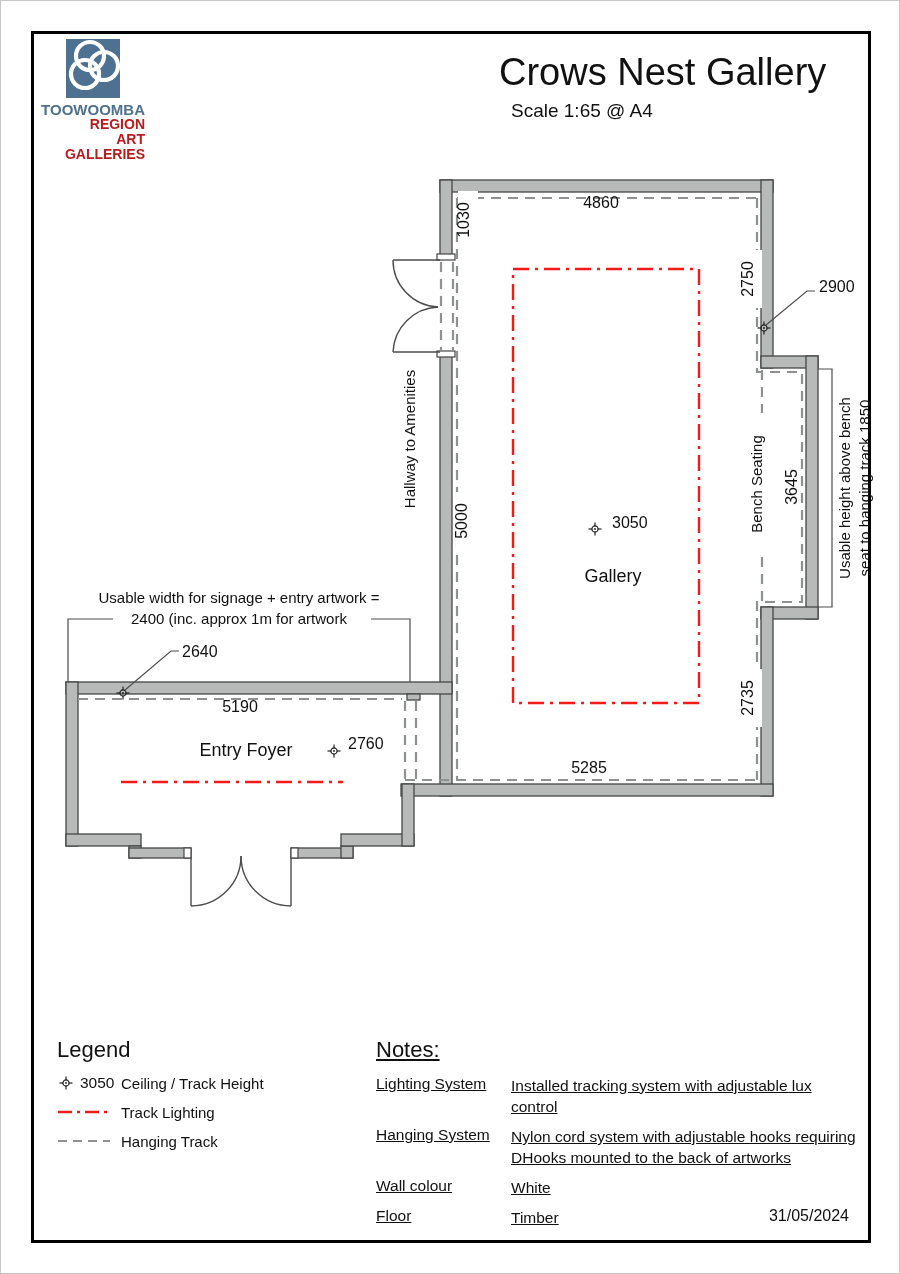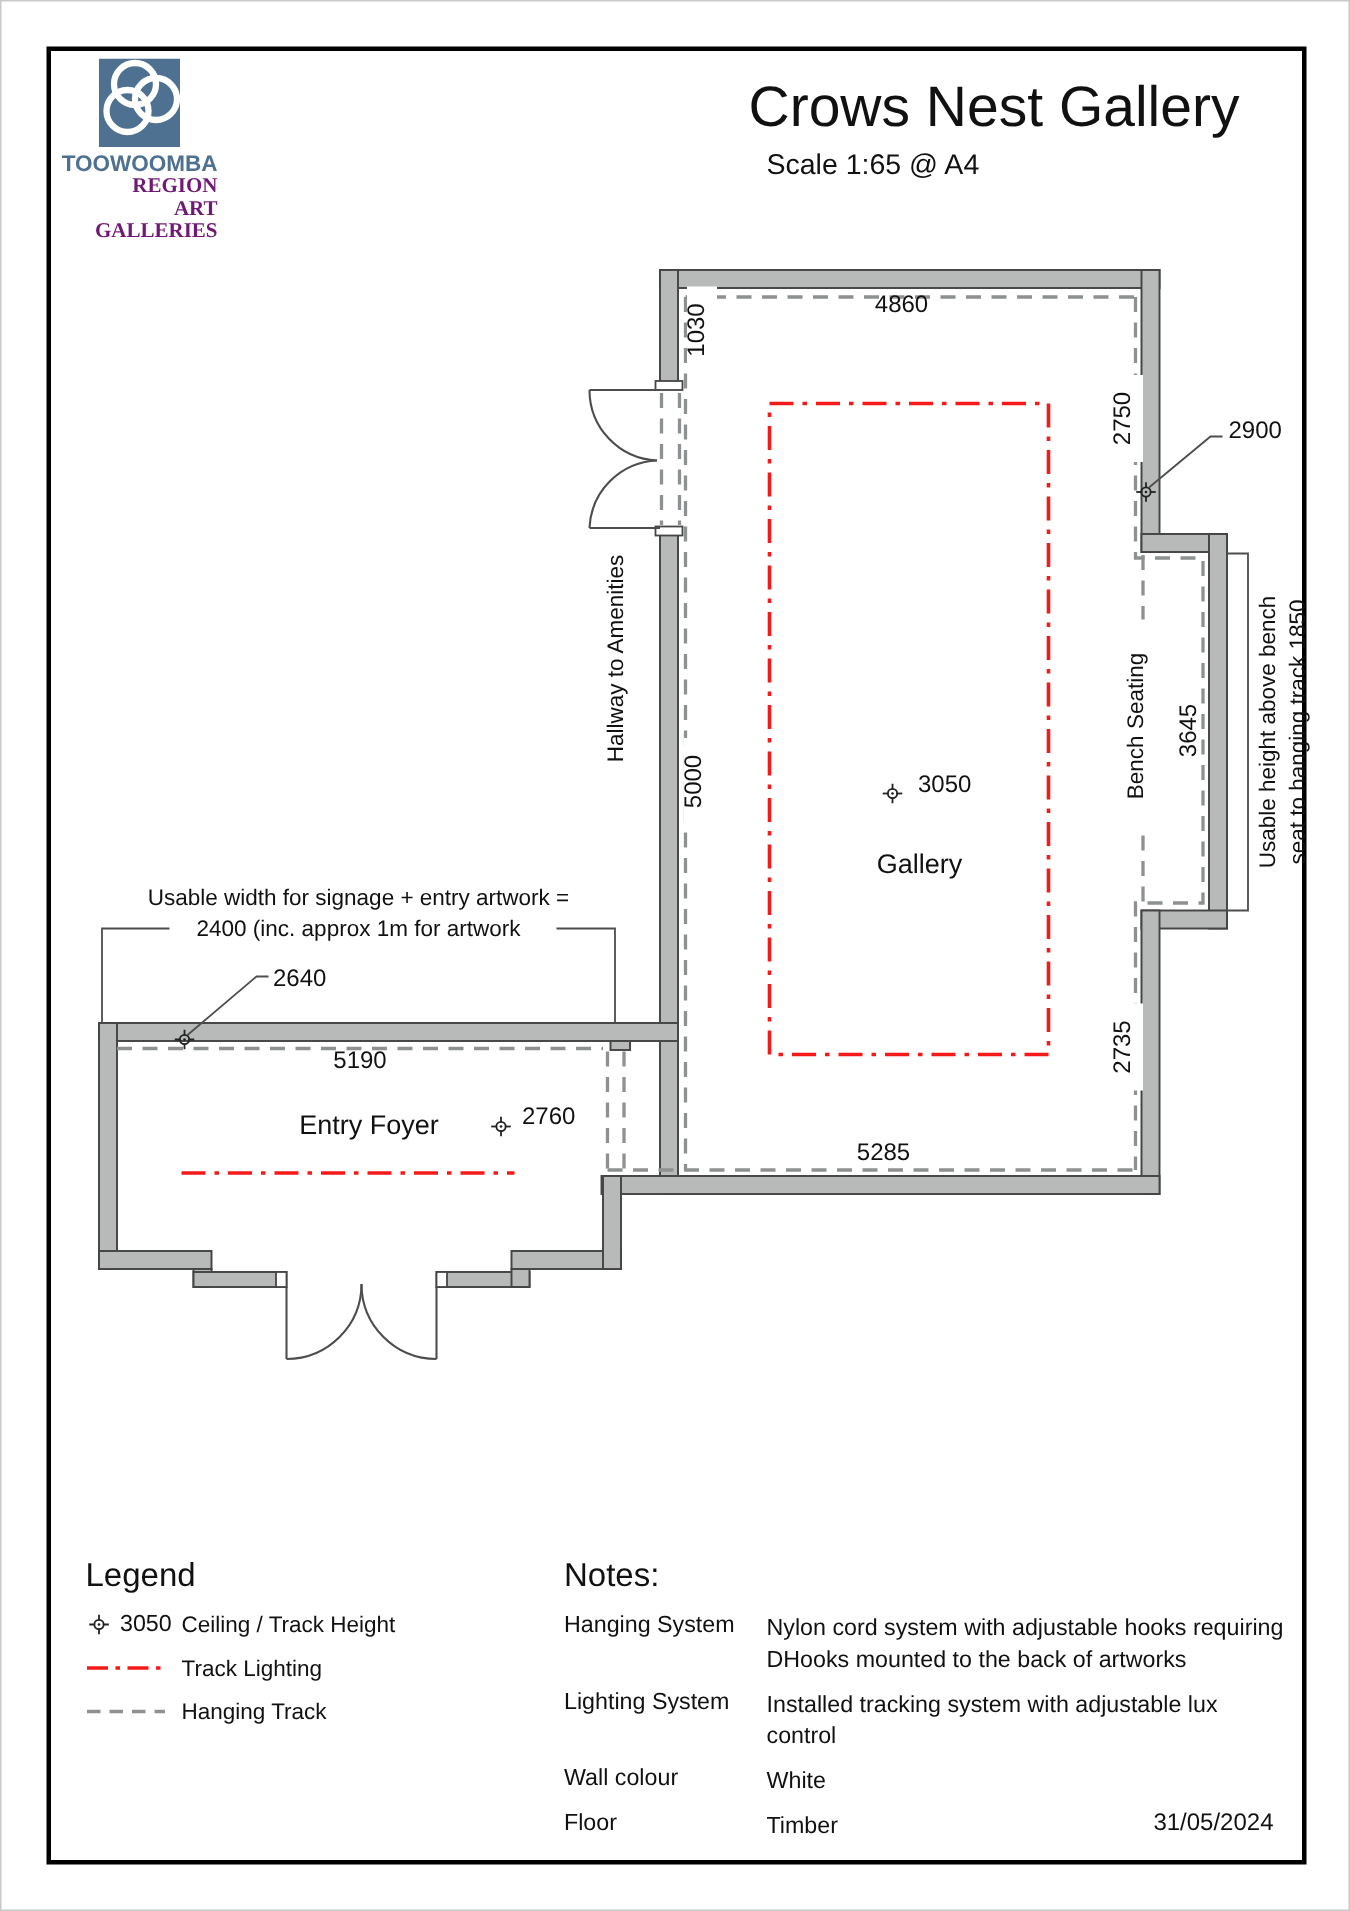--- a/index.html
+++ b/index.html
@@ -7,33 +7,33 @@
         font-family:"Liberation Sans",sans-serif;color:#111;overflow:hidden;
         border:1px solid #c9c9c9;box-sizing:border-box;}
   .frame{position:absolute;left:30px;top:30px;width:840px;height:1212px;
          border:3px solid #000;box-sizing:border-box;}
   .abs{position:absolute;}
   .title{left:498px;top:50px;font-size:38px;letter-spacing:0;}
   .subtitle{left:510px;top:99px;font-size:19px;}
   .logo-wrap{left:40px;top:38px;width:104px;text-align:right;}
   .logo-svg{display:block;margin:0 auto;}
   .logo-line1{font-size:15px;font-weight:bold;color:#4e7191;line-height:15px;margin-top:4px;}
-  .logo-line2,.logo-line3{font-size:14px;font-weight:bold;color:#701a75;line-height:15px;font-family:Liberation Serif, serif;}
+  .logo-line2,.logo-line3{font-size:14px;font-weight:bold;color:#b91c1c;line-height:15px;}
   .plan-svg{left:0;top:0;}
   svg text{font-family:"Liberation Sans",sans-serif;fill:#111;}
   .dim{font-size:16px;}
   .room{font-size:18px;}
   .note-txt{font-size:15px;}
   .legend{left:56px;top:1036px;width:300px;}
   .legend-title{font-size:22px;margin-bottom:10px;}
   .legend-row{display:flex;align-items:center;margin-top:9px;height:20px;}
   .legend-sym{width:64px;display:flex;align-items:center;}
   .legend-val{font-size:15.5px;margin-left:5px;}
   .legend-label{font-size:15px;}
-  .notes{left:375px;top:1036px;width:485px;}
+  .notes{left:375px;top:1036px;width:485px;text-decoration:underline;}
   .notes-title{font-size:22px;margin-bottom:12px;}
   .notes-row{display:flex;margin-bottom:9px;}
   .notes-label{width:135px;font-size:15.5px;flex:none;}
   .notes-value{width:360px;font-size:15.5px;line-height:21px;}
   .date{left:600px;top:1206px;width:248px;text-align:right;font-size:16px;}
 </style>
 </head>
 <body>
 
 <div class="page">
@@ -196,28 +196,28 @@
           <line x1="1" y1="8" x2="53" y2="8" stroke-width="2.2" stroke-dasharray="9 6" stroke="#8e9191"></line>
         </svg>
       </span>
       <span class="legend-label">Hanging Track</span>
     </div>
   </div>
 
   <div class="abs notes">
     <div class="notes-title">Notes:</div>
     <div class="notes-row">
+      <div class="notes-label">Lighting System</div>
+      <div class="notes-value">Installed tracking system with adjustable lux control</div>
+    </div>
+    <div class="notes-row">
       <div class="notes-label">Hanging System</div>
       <div class="notes-value">Nylon cord system with adjustable hooks requiring DHooks mounted to the back of artworks</div>
     </div>
     <div class="notes-row">
-      <div class="notes-label">Lighting System</div>
-      <div class="notes-value">Installed tracking system with adjustable lux control</div>
-    </div>
-    <div class="notes-row">
       <div class="notes-label">Wall colour</div>
       <div class="notes-value">White</div>
     </div>
     <div class="notes-row">
       <div class="notes-label">Floor</div>
       <div class="notes-value">Timber</div>
     </div>
   </div>
 
   <div class="abs date">31/05/2024</div>

